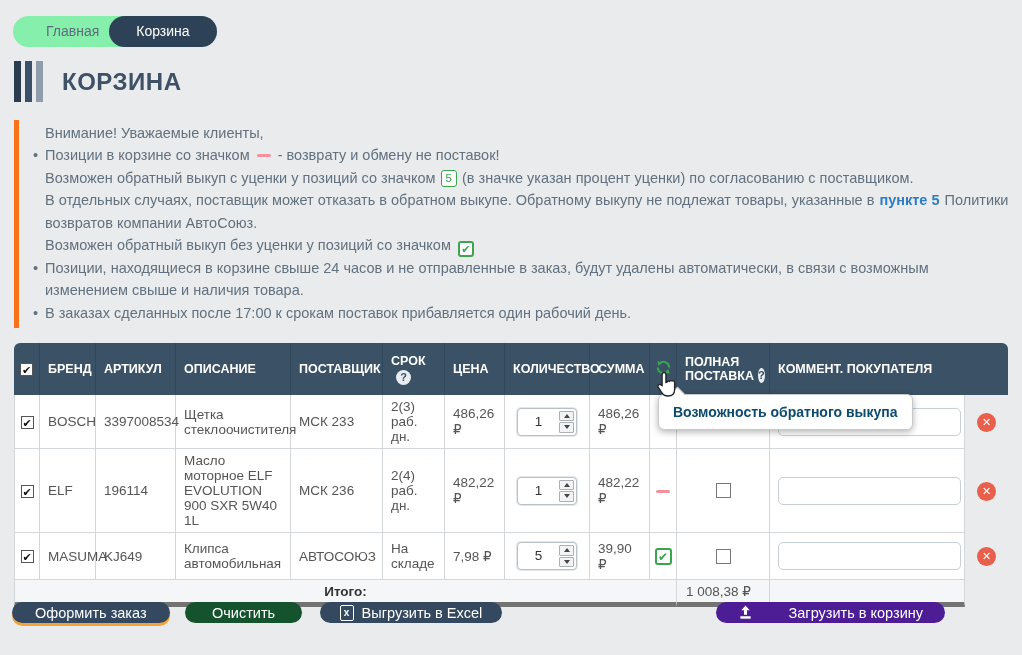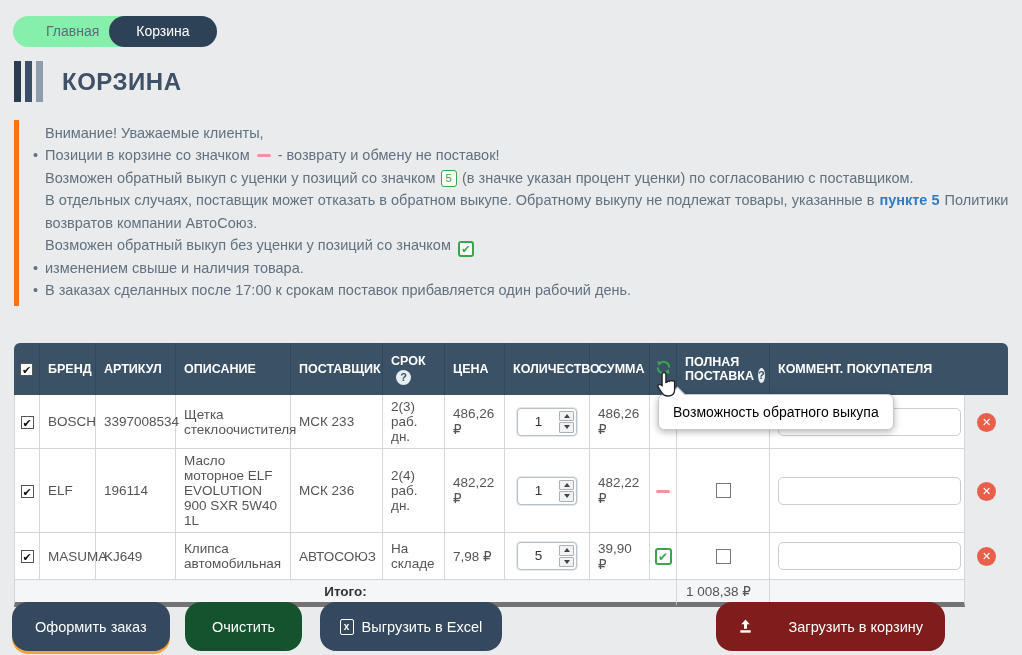--- a/index.html
+++ b/index.html
@@ -95,35 +95,35 @@
 
   .comment-input { width:183px; height:28px; border:1px solid #c8cfd5; border-radius:5px;
                    background:#fff; padding:0 8px; font-size:13px; font-family:inherit; color:#333; }
   .del-btn { display:inline-block; width:19px; height:19px; border-radius:50%; background:#e8604c;
              color:#fff; font-size:11px; font-weight:bold; line-height:19px; text-align:center;
              cursor:pointer; }
 
   
   .tooltip { position:absolute; left:658px; top:394px; background:#fff; border:1px solid #c9c9c9;
              border-radius:6px; box-shadow:0 2px 7px rgba(0,0,0,0.3); padding:9px 14px;
-             font-size:14px; font-weight:normal; color:#000000; white-space:nowrap; z-index:5; }
+             font-size:14px; font-weight:bold; color:#0c4a6e; white-space:nowrap; z-index:5; }
   .tooltip::before { content:""; position:absolute; top:-6px; left:13px; width:10px; height:10px;
                      background:#fff; border-left:1px solid #c9c9c9; border-top:1px solid #c9c9c9;
                      transform:rotate(45deg); }
   .cursor-hand { position:absolute; left:656px; top:371px; z-index:7; }
 
   
   .buttons { position:absolute; left:12px; top:602px; width:998px; height:40px; }
-  .btn { display:inline-flex; align-items:center; justify-content:center; height:49px;
+  .btn { display:inline-flex; align-items:center; justify-content:center; height:21px;
          border-radius:16px; color:#fff; font-size:14.5px; border:none; cursor:pointer;
          font-family:inherit; vertical-align:top; gap:8px;text-align:right; }
   .btn-checkout { background:#34495f; padding:0 23px; box-shadow:0 3px 0 #f2a43a; }
   .btn-clear { background:#14532d; padding:0 27px; margin-left:11px; }
   .btn-excel { background:#34495f; padding:0 20px; margin-left:13px; }
-  .btn-upload { position:absolute; right:65px; top:0; background:#7f1d1d; padding:0 22px;gap:36px; }
+  .btn-upload { position:absolute; right:65px; top:0; background:#4c1d95; padding:0 22px;gap:36px; }
   .excel-ico { display:inline-flex; width:14px; height:16px; border:1.5px solid #fff; border-radius:2px;
                align-items:center; justify-content:center; font-size:10px; font-weight:bold; color:#fff; }
 </style>
 </head>
 <body>
 
 <div class="breadcrumb">
   <span class="crumb crumb-home">Главная</span>
   <span class="crumb crumb-active">Корзина</span>
 </div>
@@ -146,21 +146,21 @@
     <span>Возможен обратный выкуп с уценки у позиций со значком</span><span class="badge5">5</span><span>(в значке указан процент уценки) по согласованию с поставщиком.</span>
   </div>
   <div class="nline">
     <span>В отдельных случаях, поставщик может отказать в обратном выкупе. Обратному выкупу не подлежат товары, указанные в</span><a class="nlink">пункте 5</a><span>Политики</span>
   </div>
   <div class="nline">возвратов компании АвтоСоюз.</div>
   <div class="nline">
     <span>Возможен обратный выкуп без уценки у позиций со значком</span><span class="ncheck">✔</span>
   </div>
   <div class="nline">
-    <span class="bullet">•</span>
+    <span class="bullet">•</span><span>Позиции, находящиеся в корзине свыше 24 часов и не отправленные в заказ, будут удалены автоматически, в связи с возможным</span>
   </div>
   <div class="nline">изменением свыше и наличия товара.</div>
   <div class="nline">
     <span class="bullet">•</span><span>В заказах сделанных после 17:00 к срокам поставок прибавляется один рабочий день.</span>
   </div>
 </div>
 
 <table class="cart">
   <colgroup>
     <col style="width:26px">

